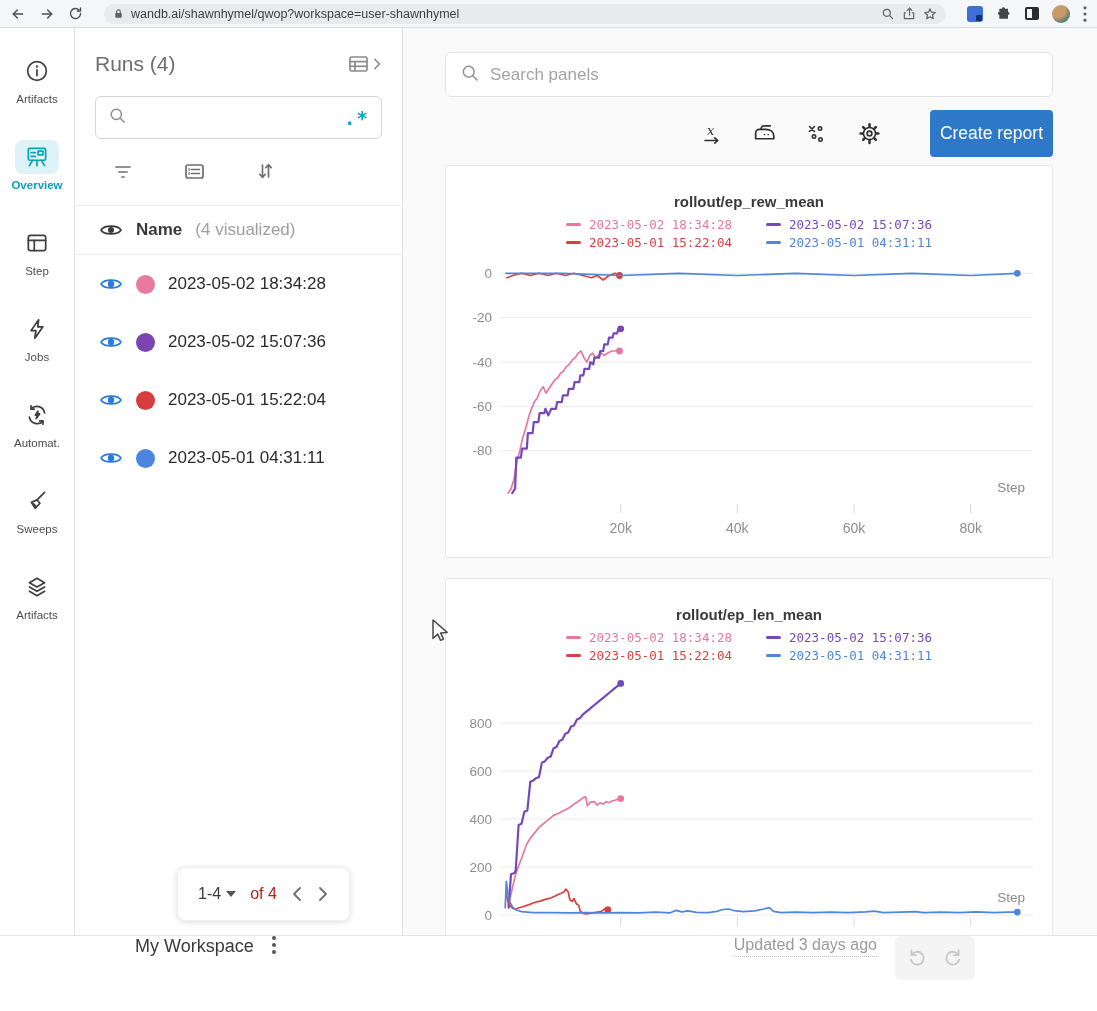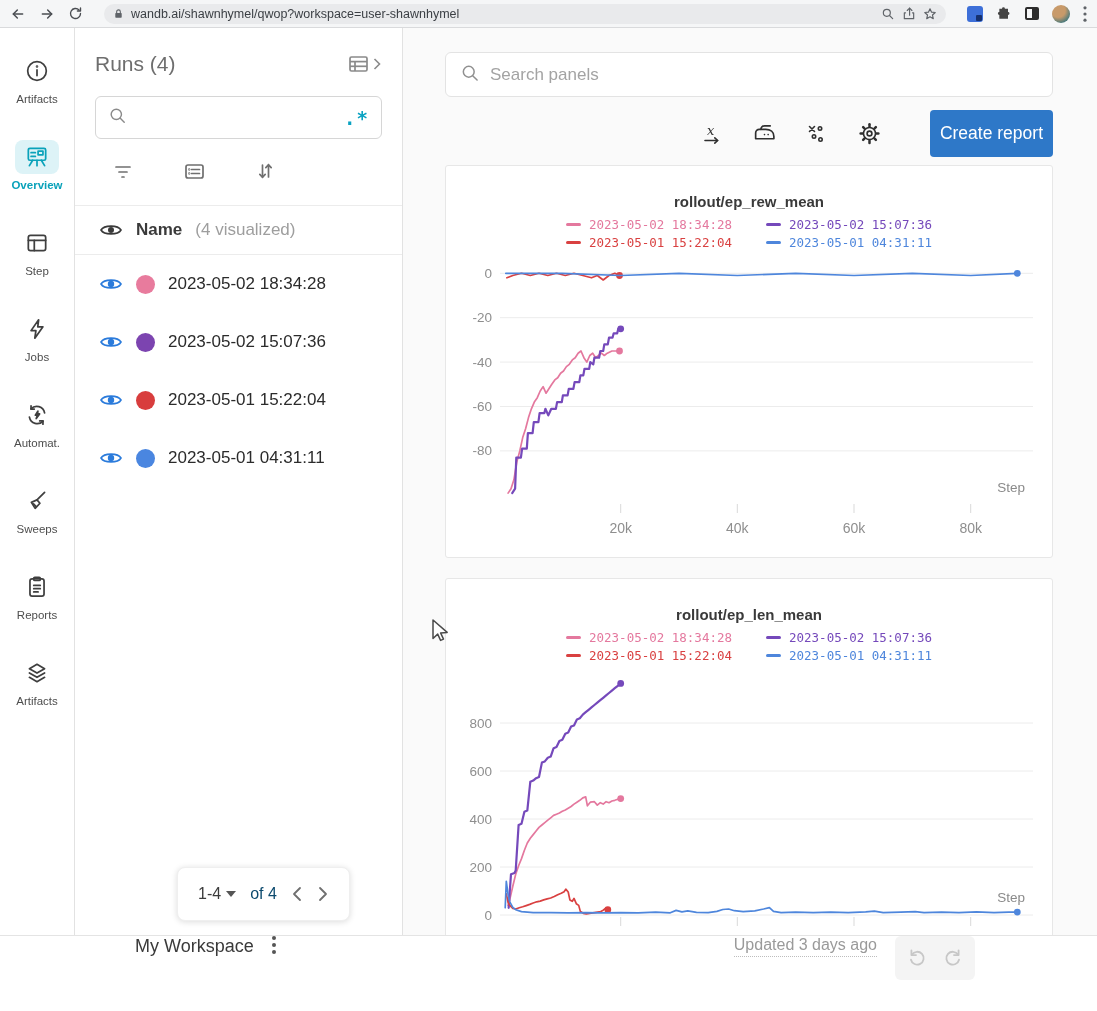--- a/index.html
+++ b/index.html
@@ -56,21 +56,21 @@
   .run-row { height:58px; display:flex; align-items:center; gap:13px; padding-left:24px; cursor:pointer; }
   .dot { width:19px; height:19px; border-radius:50%; flex:0 0 auto; }
   .run-name { font-size:17px; color:#2b2b2b; }
   .eye { display:flex; }
   #rp-pagination { position:absolute; left:102px; bottom:14px; background:#fff; border:1px solid #efefef;
     border-radius:8px; box-shadow:0 1px 6px rgba(0,0,0,.14); height:54px; display:flex; align-items:center;
     padding:0 20px; gap:14px; }
   #rp-pagination .pg-range { font-size:16px; color:#3c3c3c; display:flex; align-items:center; gap:5px; }
   .caret-down { width:0; height:0; border-left:5px solid transparent; border-right:5px solid transparent;
     border-top:6px solid #555; display:inline-block; }
-  .pg-of { font-size:16px; color:#0c4a6e; }
+  .pg-of { font-size:16px; color:#b91c1c; }
   .pg-chev { display:flex; color:#6f6f6f; cursor:pointer; }
 
   #gutter { width:40px; background:#fafafa; }
   #main { flex:1; background:#fafafa; padding:0 44px 0 2px; position:relative; overflow:hidden; }
 
   #panel-search { margin-top:24px; height:45px; background:#fff; border:1px solid #e3e3e3; border-radius:6px;
     display:flex; align-items:center; padding:0 14px; gap:10px; }
   #panel-search input { border:none; outline:none; flex:1; font-size:17px; color:#333;
     font-family:"Liberation Sans", sans-serif; background:transparent; }
   #panel-search input::placeholder { color:#a3a3a3; }
@@ -239,32 +239,20 @@
               <line x1="19" y1="4" x2="12" y2="11"></line>
               <path d="M12 11l-5.2 2.3 3.5 5.5 4.4-4.7z"></path>
               <line x1="8.8" y1="14.7" x2="11" y2="17"></line>
             </svg>
           </span>
         <span class="side-label">Sweeps</span>
       </div>
       <div class="side-item">
         <span class="iconbox">
           <svg width="26" height="26" viewBox="0 0 24 24">
-              <rect x="5.5" y="4.5" width="13" height="16" rx="2"></rect>
-              <rect x="9" y="3" width="6" height="3" rx="1"></rect>
-              <line x1="9" y1="10.5" x2="15" y2="10.5"></line>
-              <line x1="9" y1="13.5" x2="15" y2="13.5"></line>
-              <line x1="9" y1="16.5" x2="13" y2="16.5"></line>
-            </svg>
-          </span>
-        <span class="side-label">Reports</span>
-      </div>
-      <div class="side-item">
-        <span class="iconbox">
-          <svg width="26" height="26" viewBox="0 0 24 24">
               <path d="M12 4l7 4-7 4-7-4z"></path>
               <path d="M5 12l7 4 7-4"></path>
               <path d="M5 16l7 4 7-4"></path>
             </svg>
           </span>
         <span class="side-label">Artifacts</span>
       </div>
     </div>
 
     <div id="runs-panel">

